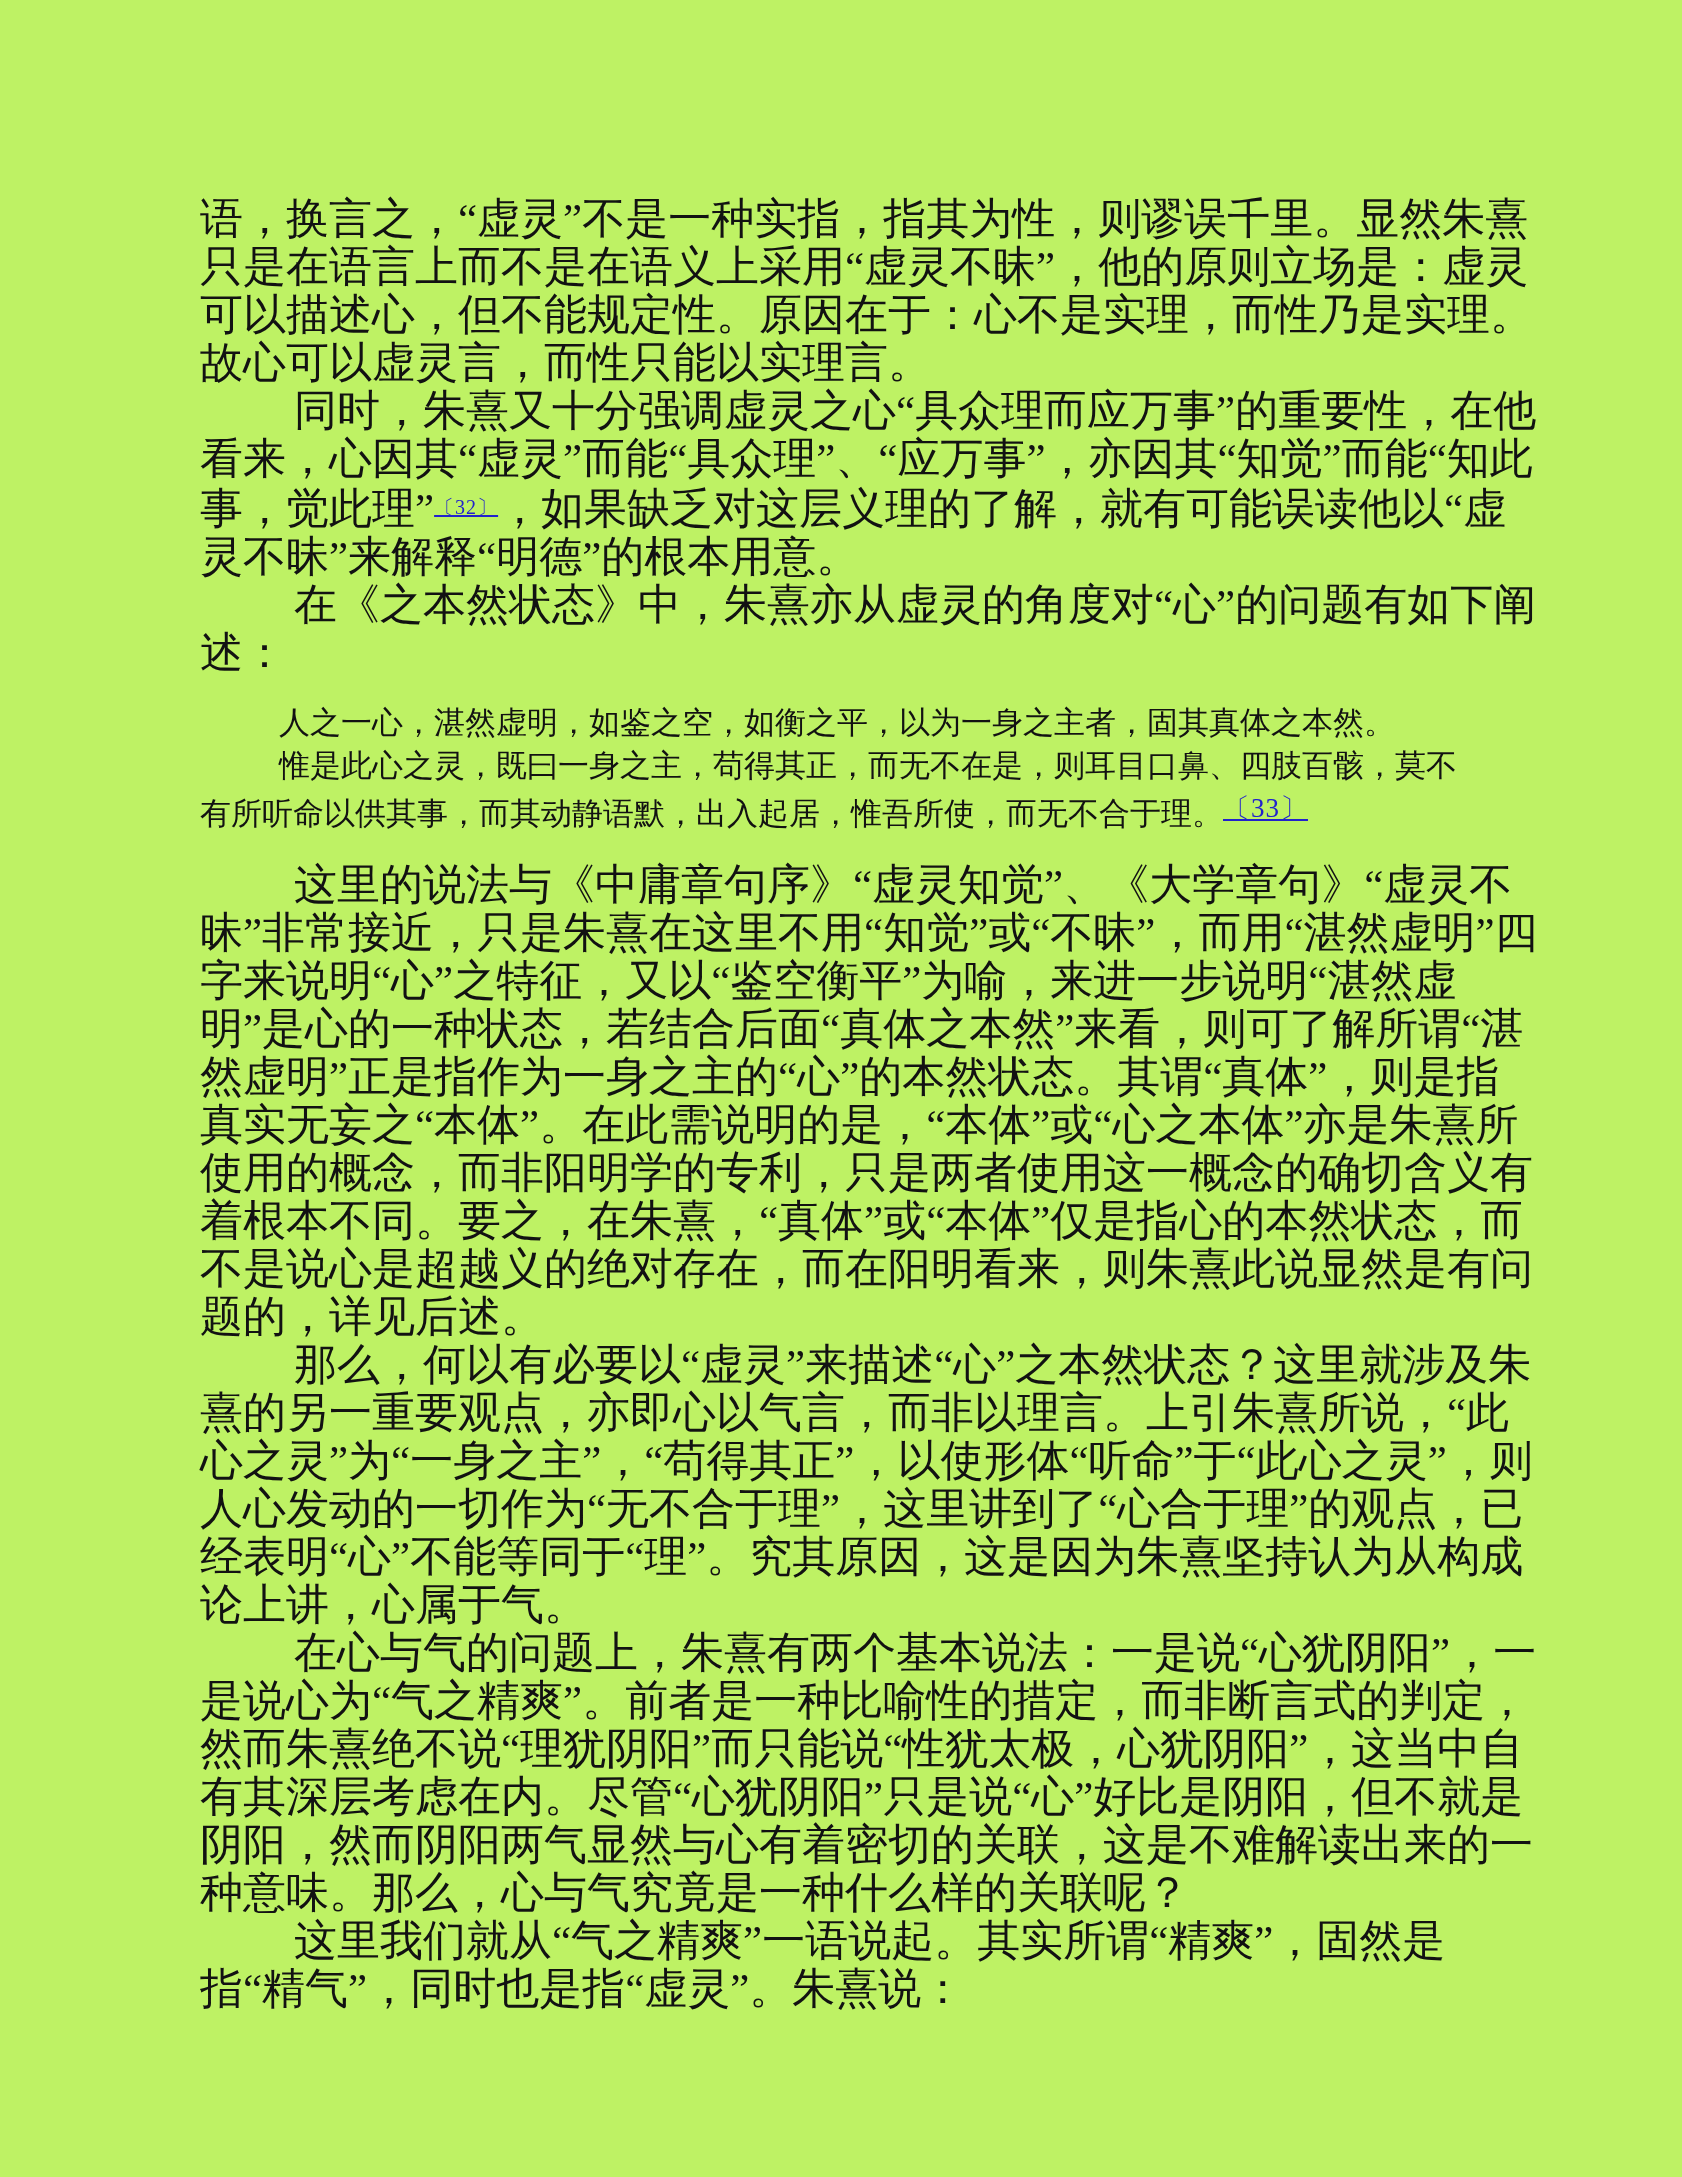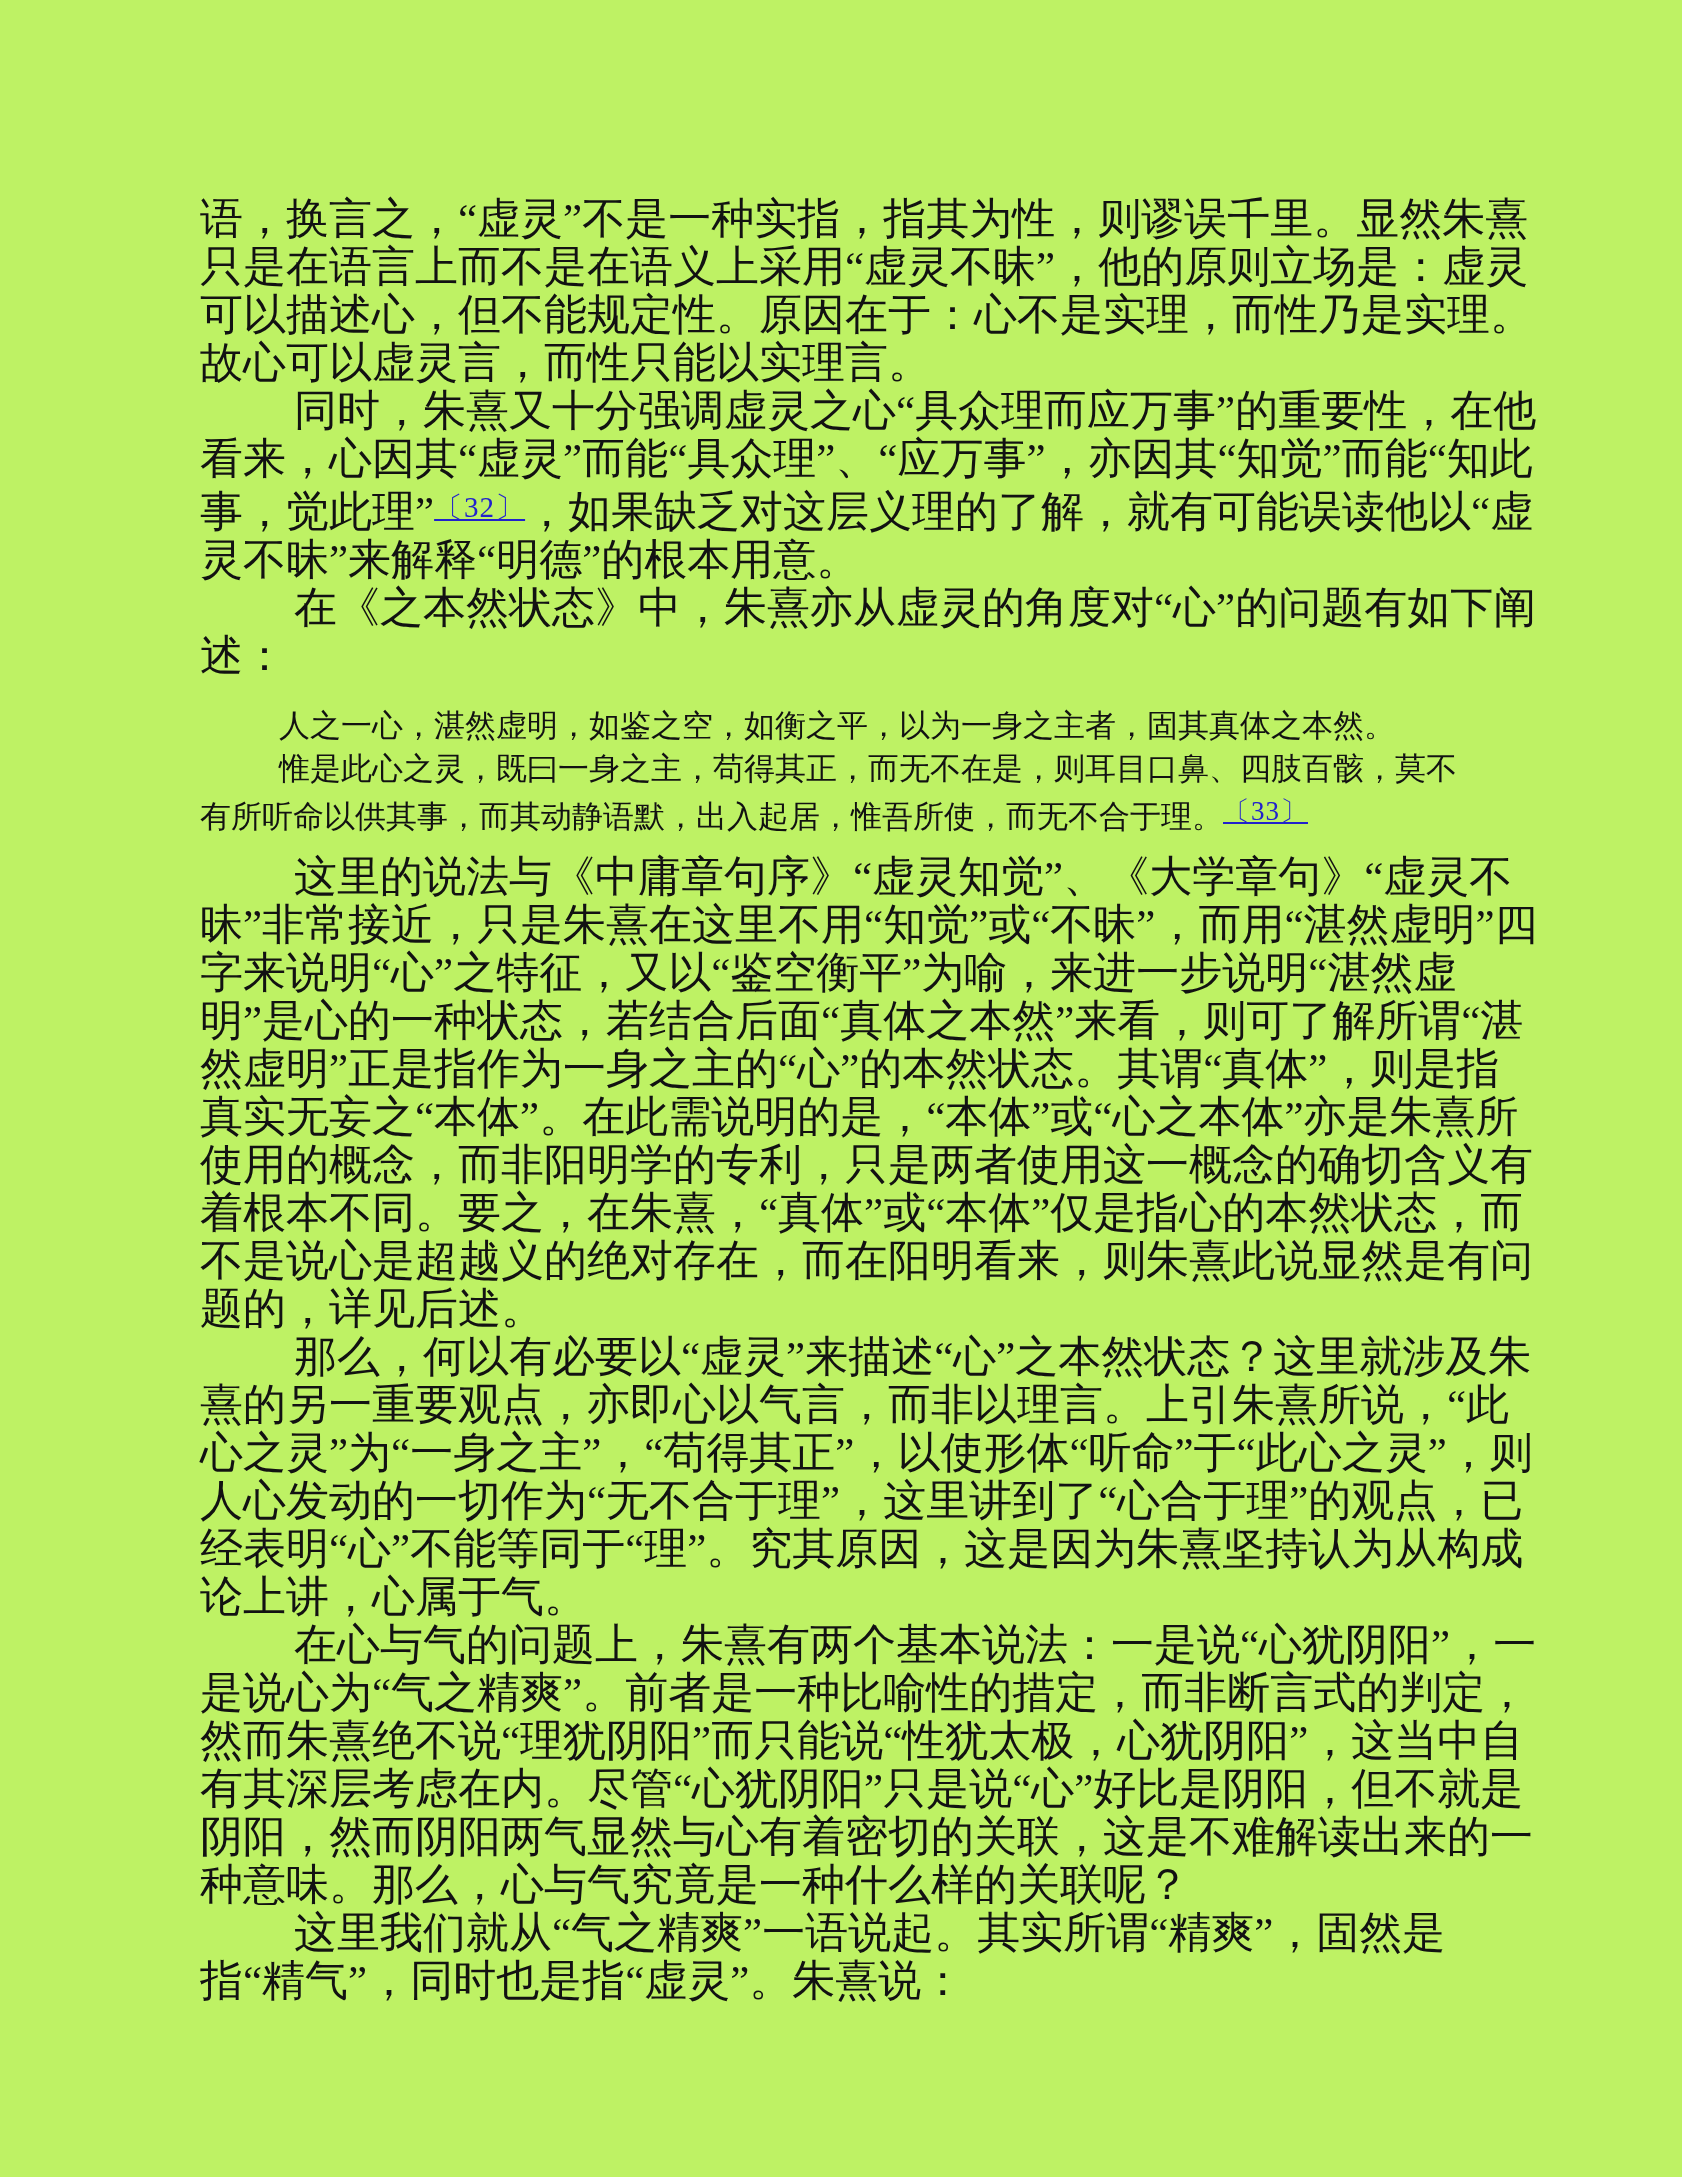--- a/index.html
+++ b/index.html
@@ -16,24 +16,24 @@
     left: 200px;
     top: 195px;
     width: 1406px;
   }
   .line { white-space: nowrap; }
   .line.body { font-size: 43px; line-height: 48px; }
   .line.body.indent { padding-left: 94px; }
   .line.quote { font-size: 31px; line-height: 43px; }
   .line.quote.indent { padding-left: 79px; }
   .line.body + .line.quote { margin-top: 24px; }
-  .line.quote + .line.body { margin-top: 15px; }
+  .line.quote + .line.body { margin-top: 26px; }
   .fnref {
     text-decoration: underline;
-    font-size: 29px;
+    font-size: 20px;
     vertical-align: 9px;
     letter-spacing: 1px;
     cursor: pointer;
   }
   .quote .fnref { font-size: 27px; vertical-align: 7px; }
 </style>
 </head>
 <body>
 
 <div class="page" style="background: #bef264; color: rgb(18, 18, 18);">

